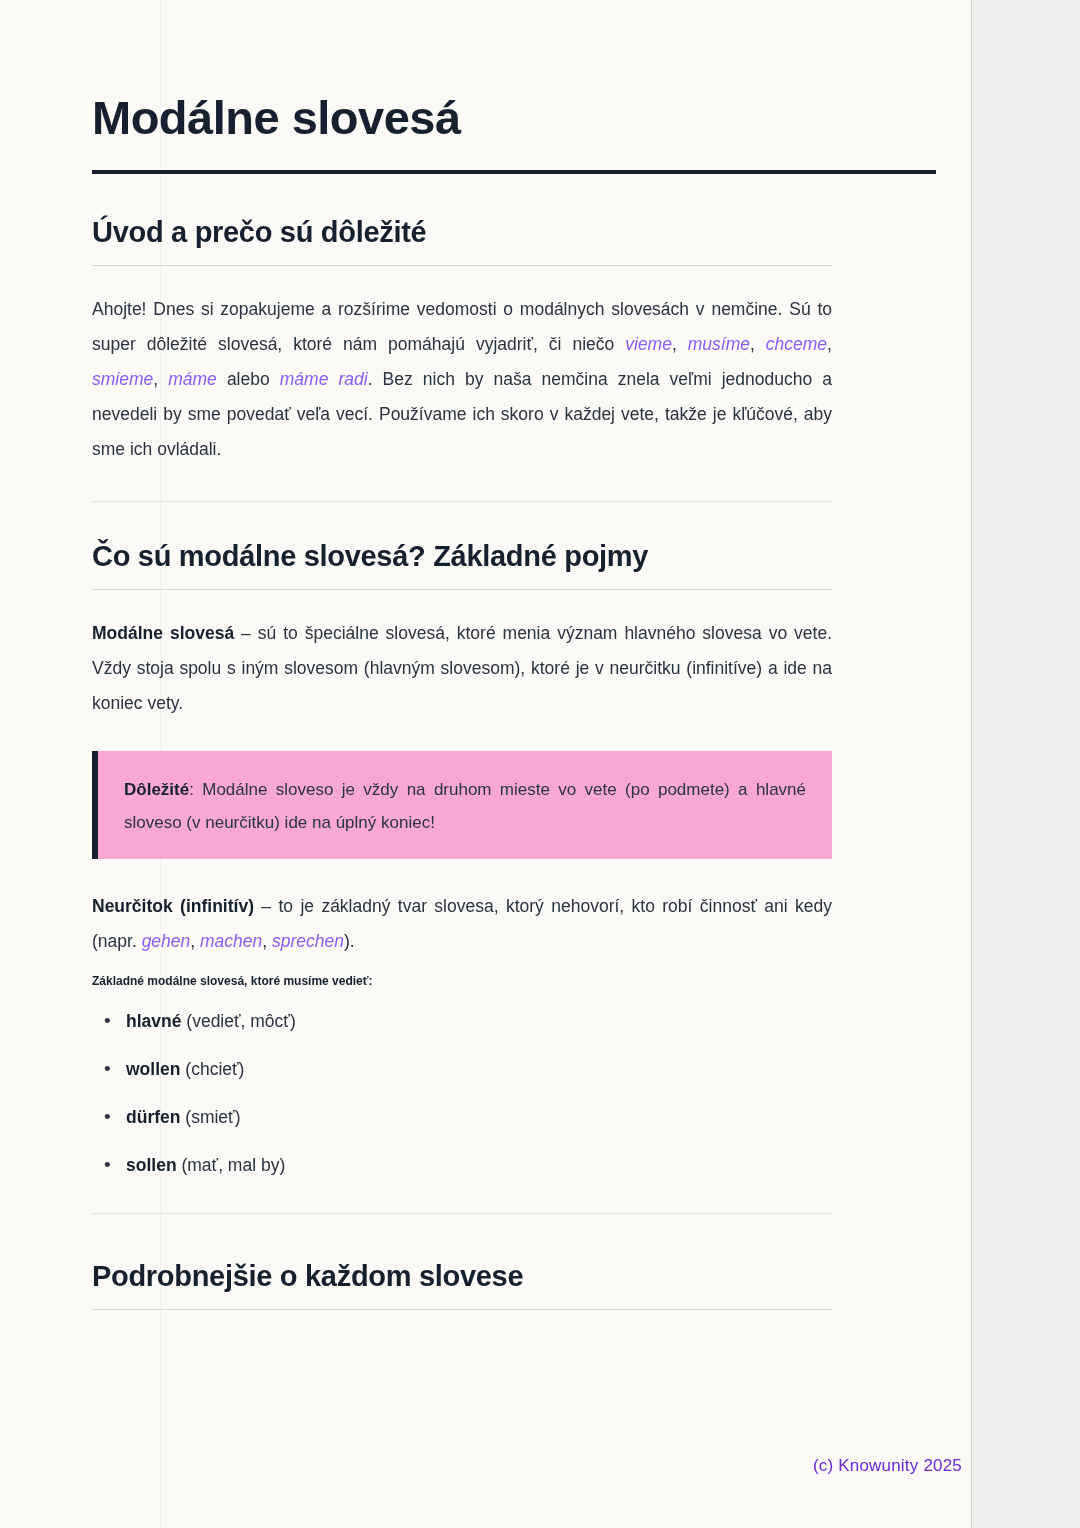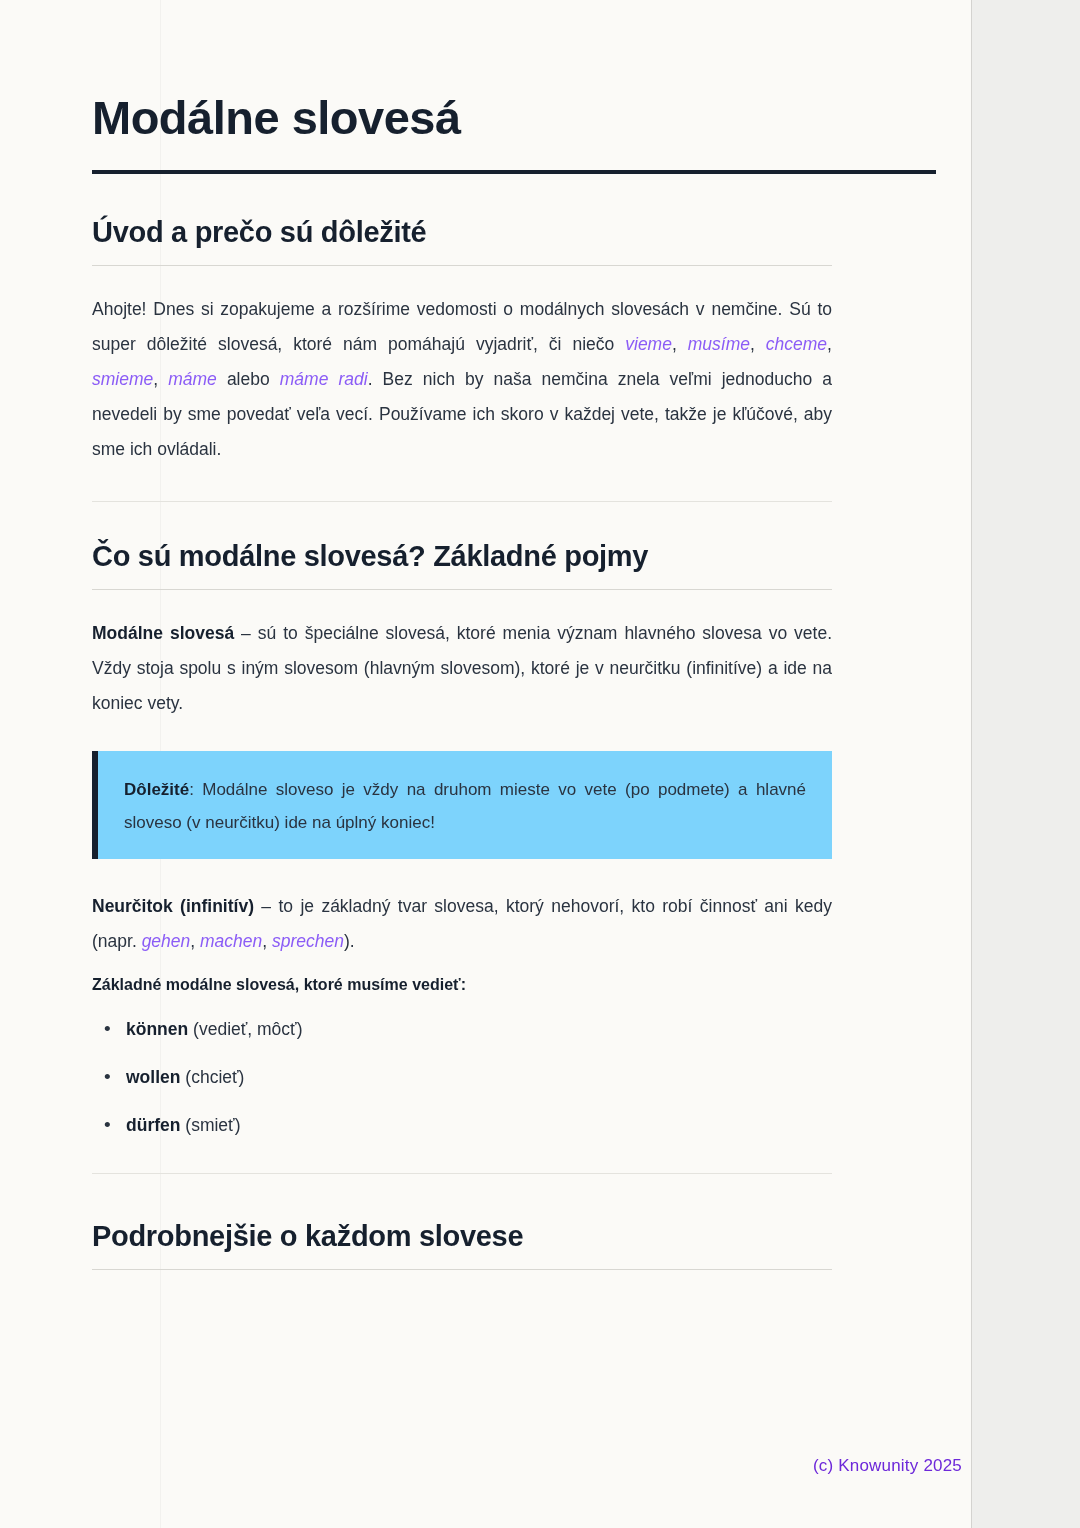--- a/index.html
+++ b/index.html
@@ -94,37 +94,37 @@
   .bold { font-weight: 700; color: #16202e; }
 
   .soft-divider {
     height: 1px;
     background: #e4e3de;
     width: 740px;
     margin: 34px 0 38px 0;
   }
 
   .callout {
-    background: #7dd3fc;
+    background: #f9a8d4;
     border-left: 6px solid #16202e;
     padding: 22px 26px 20px 26px;
     width: 740px;
     box-sizing: border-box;
     margin: 30px 0 30px 0;
   }
   .callout p {
     margin: 0;
     font-size: 17px;
     line-height: 1.95;
     text-align: justify;
     color: #2a3340;
   }
 
   .lead-label {
-    font-size: 16px;
+    font-size: 12px;
     line-height: 2.0;
     margin: 0 0 14px 0;
     font-weight: 700;
     color: #16202e;
   }
 
   ul.verb-list {
     margin: 0;
     padding: 0 0 0 34px;
     list-style: none;
@@ -199,27 +199,30 @@
   </div>
 
   <p class="body-text">
     <span class="bold">Neurčitok (infinitív)</span><span> – to je základný tvar slovesa, ktorý nehovorí, kto robí činnosť ani kedy (napr. </span><span class="it">gehen</span><span>, </span><span class="it">machen</span><span>, </span><span class="it">sprechen</span><span>).</span>
   </p>
 
   <p class="lead-label">Základné modálne slovesá, ktoré musíme vedieť:</p>
 
   <ul class="verb-list">
     <li>
-      <span class="term">können</span><span> (vedieť, môcť)</span>
+      <span class="term">hlavné</span><span> (vedieť, môcť)</span>
     </li>
     <li>
       <span class="term">wollen</span><span> (chcieť)</span>
     </li>
     <li>
       <span class="term">dürfen</span><span> (smieť)</span>
+    </li>
+    <li>
+      <span class="term">sollen</span><span> (mať, mal by)</span>
     </li>
   </ul>
 
   <div class="soft-divider"></div>
 
   <h2 class="section-title last">Podrobnejšie o každom slovese</h2>
   <div class="bottom-rule"></div>
 
 </div>
 

